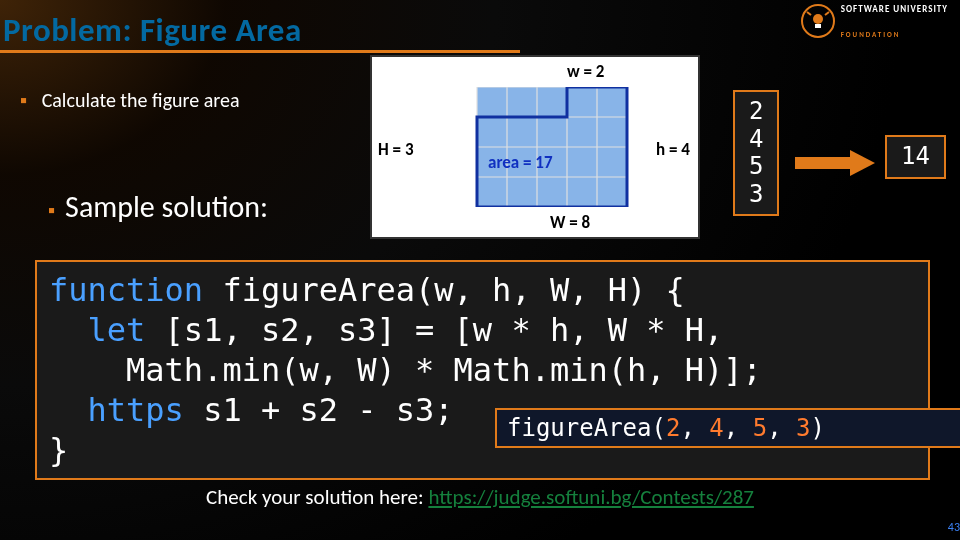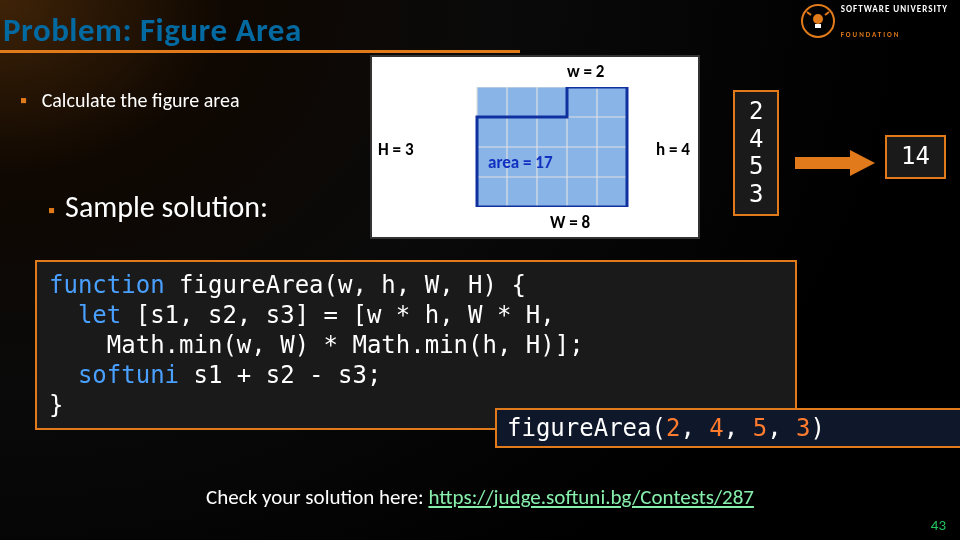--- a/index.html
+++ b/index.html
@@ -110,23 +110,23 @@
   .arrow {
     position: absolute;
     left: 795px; top: 150px;
     width: 80px; height: 26px;
   }
 
   
   .code-block {
     position: absolute;
     left: 35px; top: 260px;
-    width: 762px;
+    width: 895px;
     font-family: Consolas, monospace;
-    font-size: 24px;
+    font-size: 32px;
     line-height: 1.25;
     color: #fff;
     background: #1a1a1a;
     border: 2px solid #e07a1a;
     padding: 8px 12px;
     white-space: pre;
   }
   .code-call {
     position: absolute;
     left: 495px; top: 408px;
@@ -141,26 +141,26 @@
   .c-kw  { color: #4aa0ff; }
   .c-num { color: #ff7b2e; }
 
   .footer {
     position: absolute;
     left: 0; right: 0; bottom: 30px;
     text-align: center;
     font-size: 21px;
     color: #fff;
   }
-  .footer a { color: #86efac; }
+  .footer a { color: #15803d; }
 
   .pagenum {
     position: absolute;
-    right: 14px; bottom: 6px;
-    font-size: 15px; color: #22c55e;
+    right: 0; bottom: 6px;
+    font-size: 12px; color: #3b82f6;
   }
 </style>
 </head>
 <body>
 
 <div class="title">Problem: Figure Area</div>
 <div class="title-underline"></div>
 
 <div class="logo">
   <span class="logo-icon">
@@ -227,21 +227,21 @@
   <svg width="80" height="26" viewBox="0 0 80 26">
     <rect x="0" y="7" width="55" height="12" fill="#e07a1a"></rect>
     <polygon points="55,0 80,13 55,26" fill="#e07a1a"></polygon>
   </svg>
 </div>
 <div class="io-box io-out">14</div>
 
 <div class="code-block"><span class="c-kw">function</span> figureArea(w, h, W, H) {
   <span class="c-kw">let</span> [s1, s2, s3] = [w * h, W * H,
     Math.min(w, W) * Math.min(h, H)];
-  <span class="c-kw">softuni</span> s1 + s2 - s3;
+  <span class="c-kw">https</span> s1 + s2 - s3;
 }</div>
 
 <div class="code-call"><span>figureArea(</span><span class="c-num">2</span>, <span class="c-num">4</span>, <span class="c-num">5</span>, <span class="c-num">3</span><span>)</span></div>
 
 <div class="footer">
   <span>Check your solution here: </span><a href="#">https://judge.softuni.bg/Contests/287</a>
 </div>
 
 <div class="pagenum">43</div>
 

